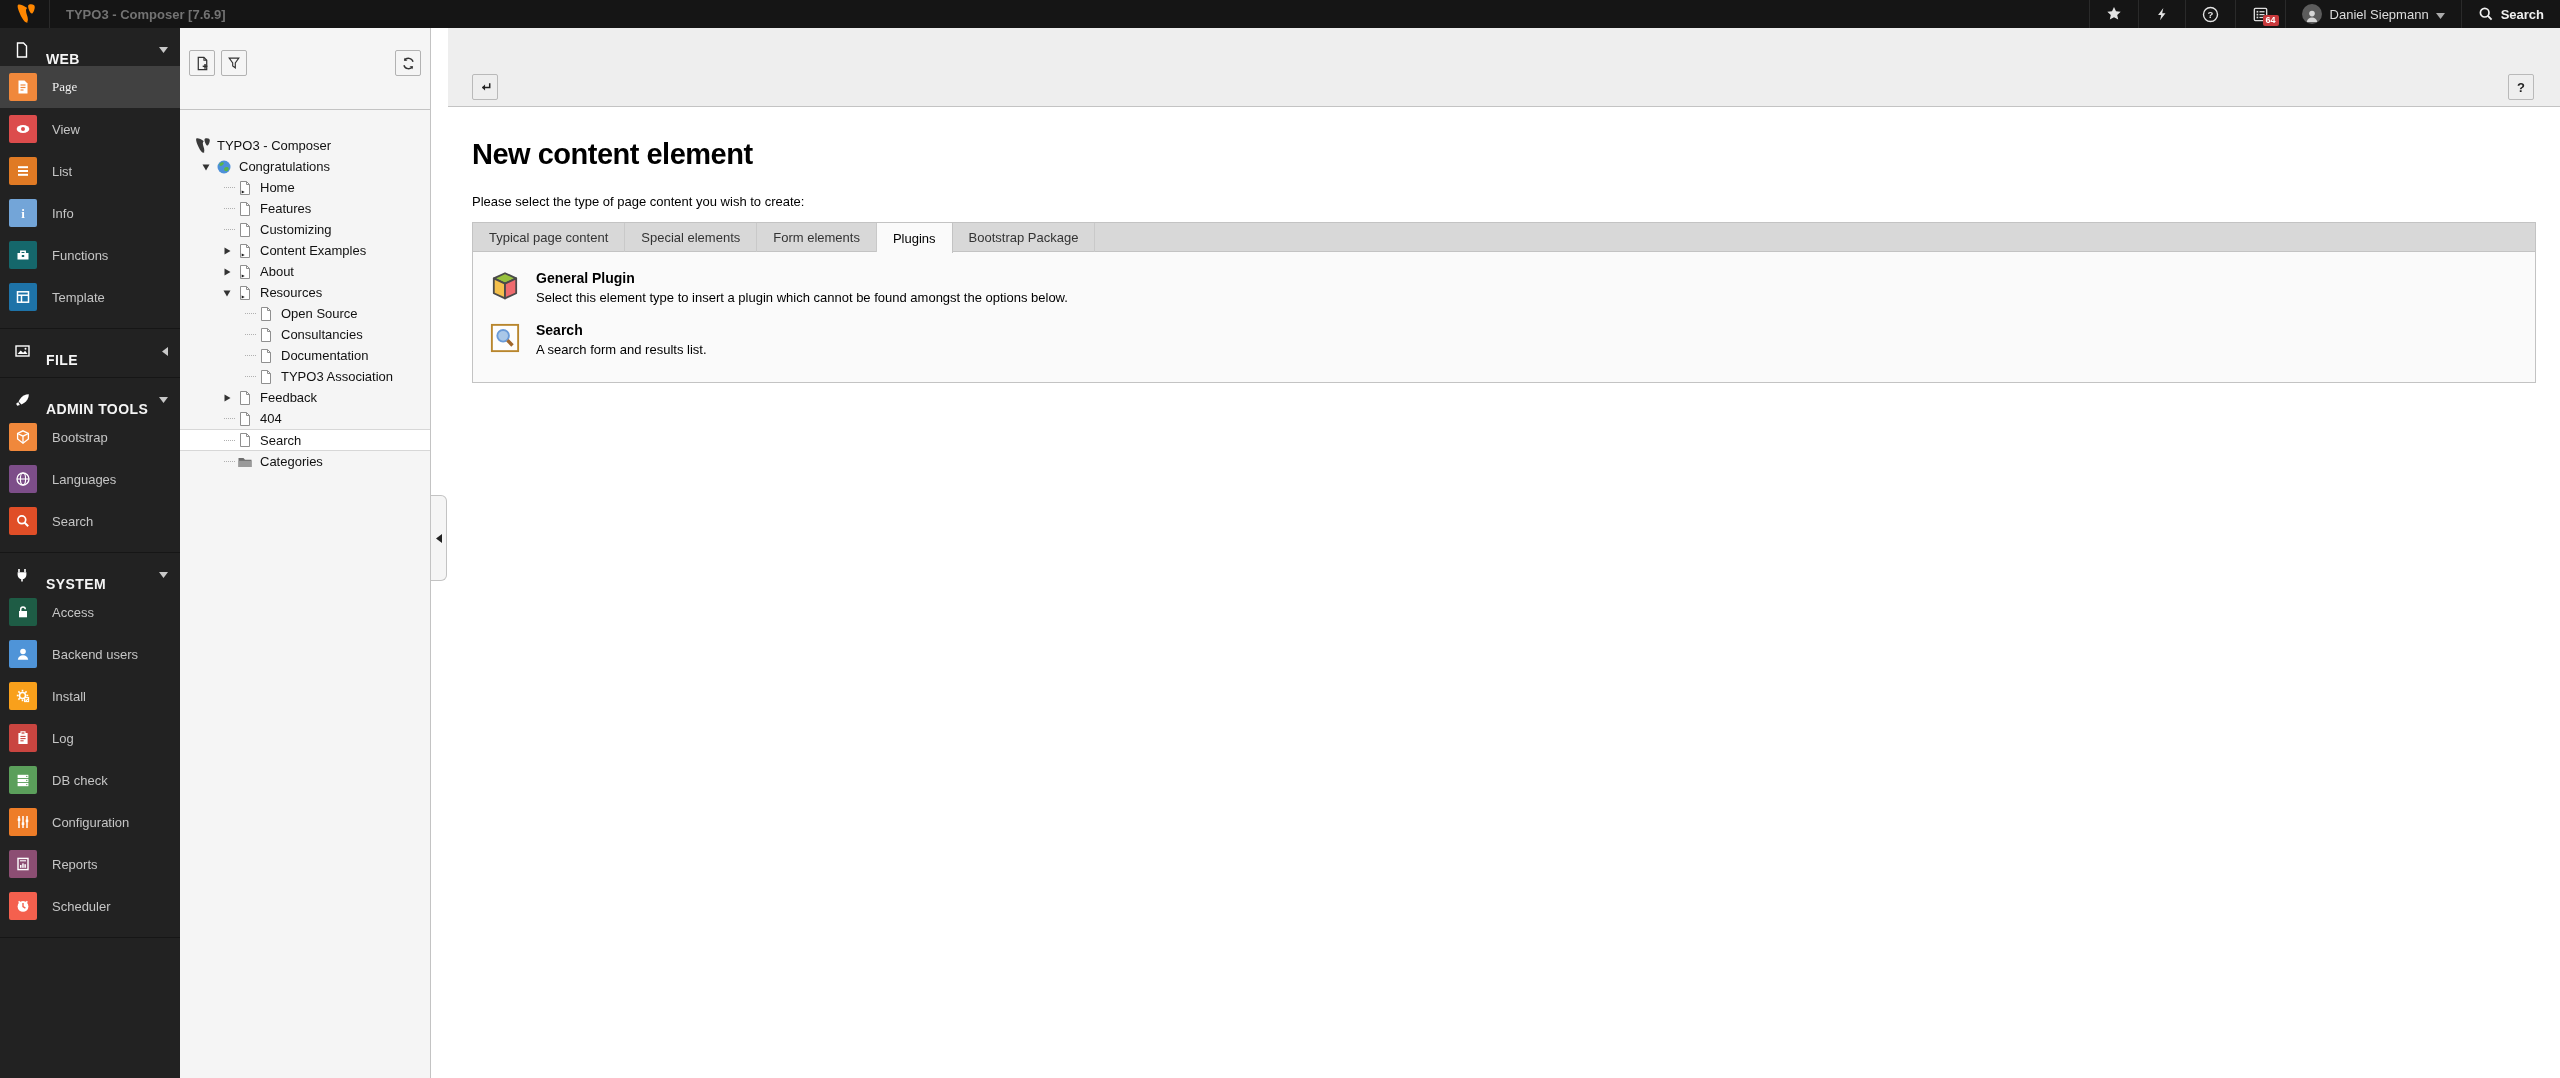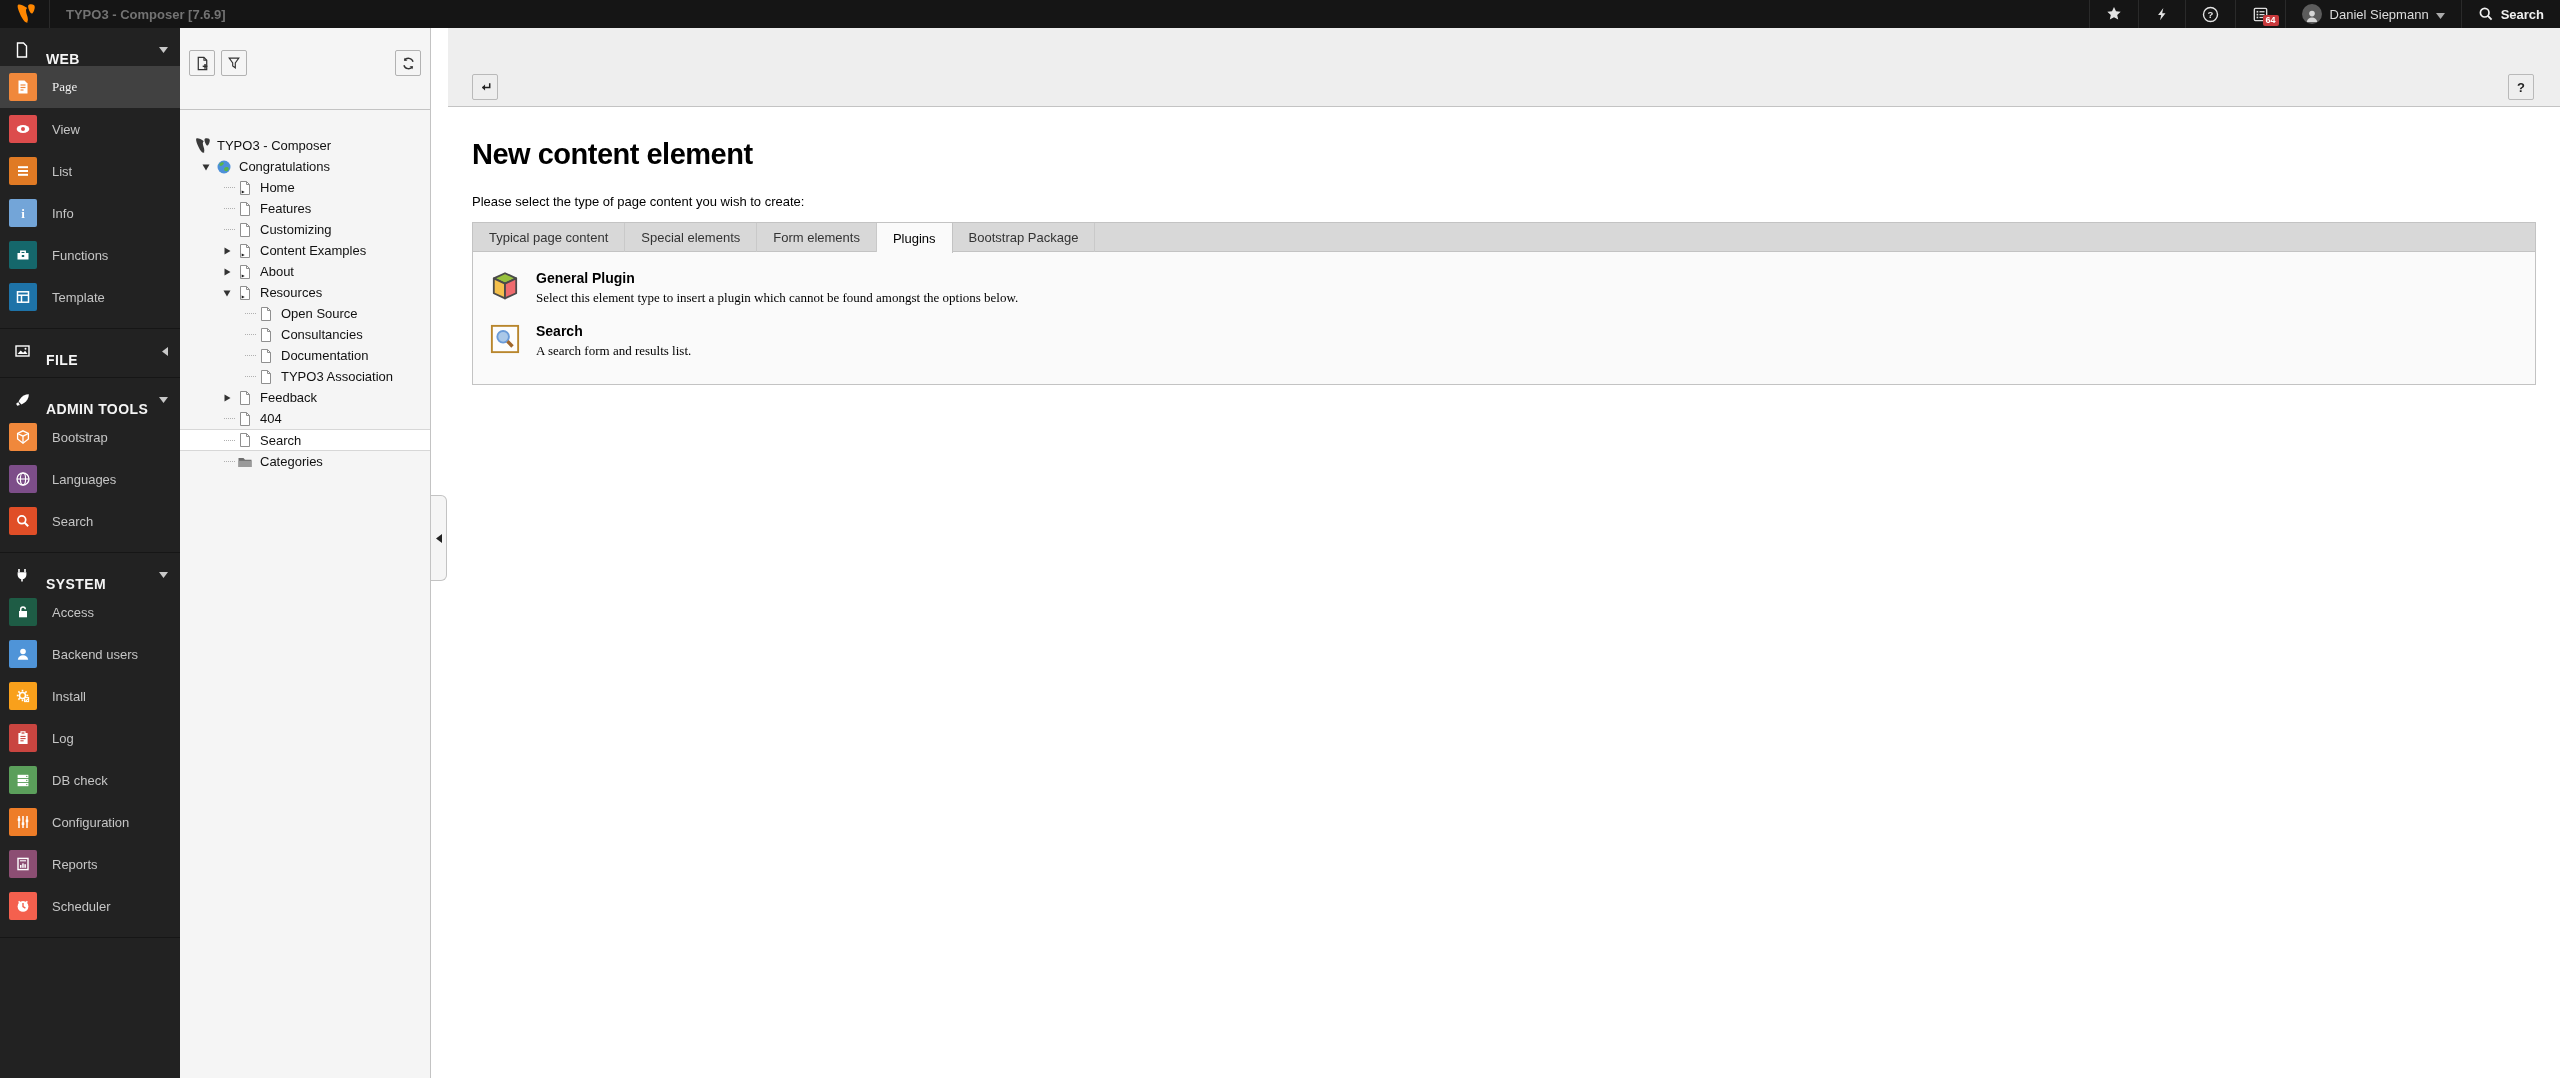--- a/index.html
+++ b/index.html
@@ -88,21 +88,21 @@
             border:1px solid #c3c3c3; border-bottom:none; height:29px; position:relative;text-align:right; }
   .tab { padding:0 16px; display:flex; align-items:center; font-size:13px; color:#333;
          border-right:1px solid #c9c9c9; cursor:pointer; height:29px; }
   .tab.active { background:#fafafa; color:#000; height:30px; margin-bottom:-1px;
                 border-right:1px solid #c3c3c3; }
   .panel { border:1px solid #c3c3c3; background:#fafafa; padding:12px 16px 14px 16px; }
   .ce-item { display:flex; gap:15px; padding:6px 0; margin-bottom:5px; cursor:pointer; }
   .ce-icon { width:32px; height:32px; flex:0 0 32px; display:flex; align-items:center;
              justify-content:center; }
   .ce-title { font-weight:bold; font-size:14px; color:#000; }
-  .ce-desc { font-size:13px; color:#000; margin-top:4px;font-family:Liberation Serif, serif; }
+  .ce-desc { font-size:13px; color:#000; margin-top:4px; }
 </style>
 </head>
 <body>
 
 <div class="topbar">
   <div class="tb-logo">
     <svg width="20" height="20" viewBox="0 0 16 16">
       <path d="M10.7 14.6c-.3.1-.7.2-1.1.2-3.1 0-7.5-10.5-7.5-13.1 0-1 .3-1.4 1.2-1.4 1.6 0 4.5 1.2 6.5 2.9-.6.4-1 1.1-1 2 0 2.4 1.5 4.6 1.5 7 0 1.2-.2 1.9-.6 2.4z" fill="#ff8700"></path>
       <path d="M12.9.2c1.8 0 2.9.7 2.9 2.1 0 2.4-1.5 5.3-2.3 5.3-1.4 0-3-3.9-3-5.8 0-1.2.8-1.6 2.4-1.6z" fill="#ff8700"></path>
     </svg>

